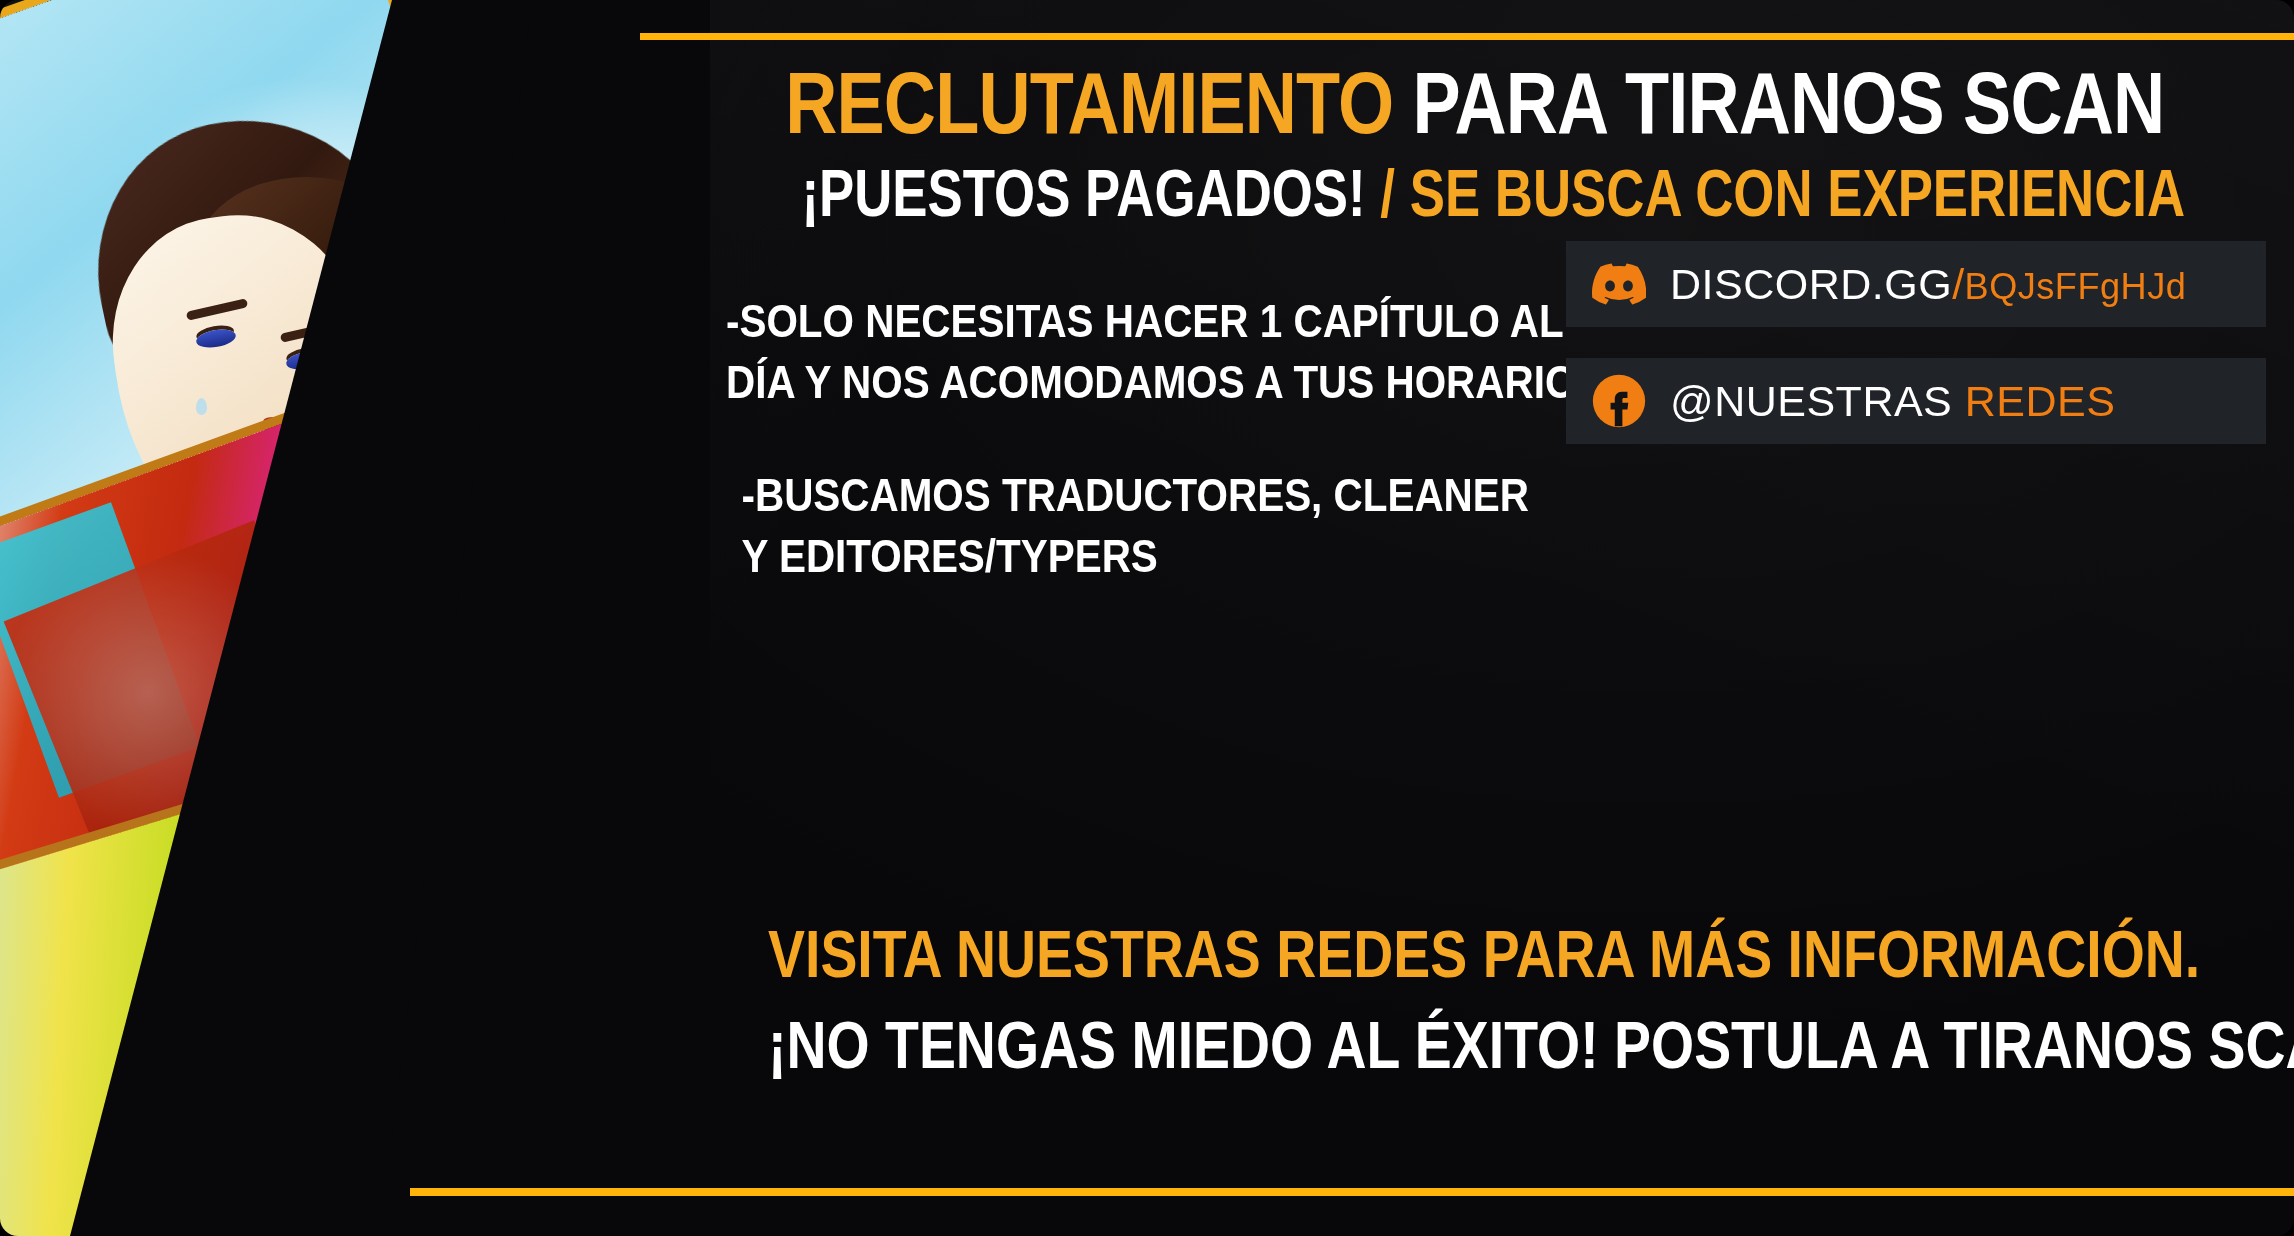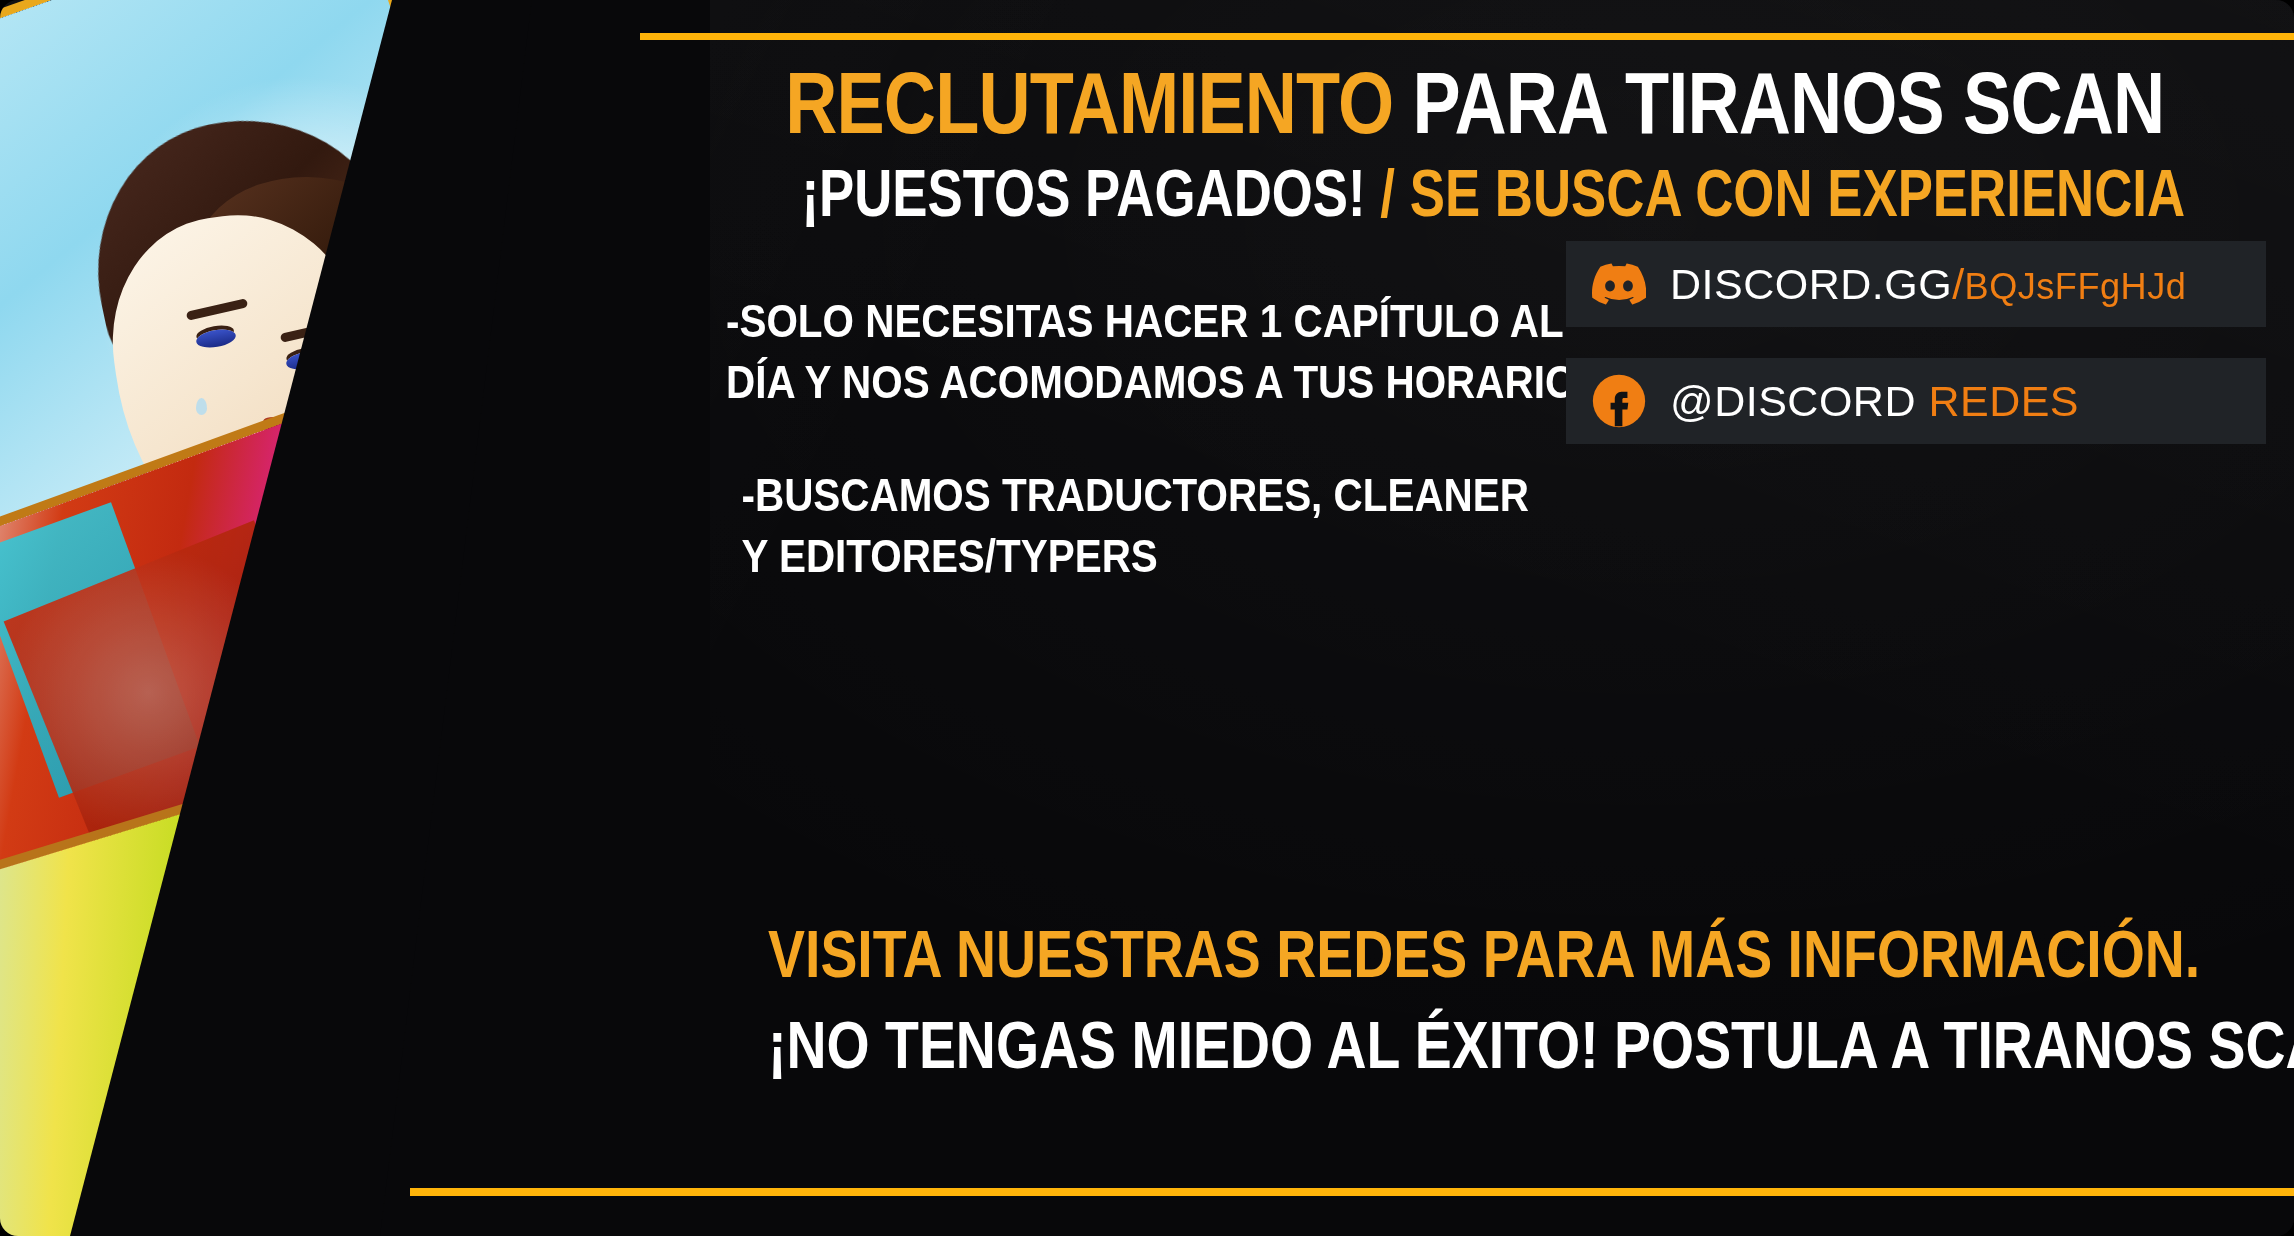--- a/index.html
+++ b/index.html
@@ -384,21 +384,21 @@
 
 
       <div class="card">
         <span class="icon">
           <svg width="54" height="54" viewBox="0 0 64 64" aria-hidden="true">
             <circle cx="32" cy="32" r="31" fill="#F07E13"></circle>
             <path fill="#111214" d="M41 21h-6c-4.4 0-8 3.6-8 8v5h-5v8h5v20h9V42h6l1-8h-7v-4c0-.9.7-1.6 1.6-1.6H42V21z"></path>
           </svg>
         </span>
         <span class="txt">
-          <span>@DISCORD</span><span> </span><span class="orange">REDES</span>
+          <span>@NUESTRAS</span><span> </span><span class="orange">REDES</span>
         </span>
       </div>
 
     </div>
 
     <div class="cta">
       <div class="line1">VISITA NUESTRAS REDES PARA MÁS INFORMACIÓN.</div>
       <div class="line2">¡NO TENGAS MIEDO AL ÉXITO! POSTULA A TIRANOS SCAN.</div>
     </div>
 

